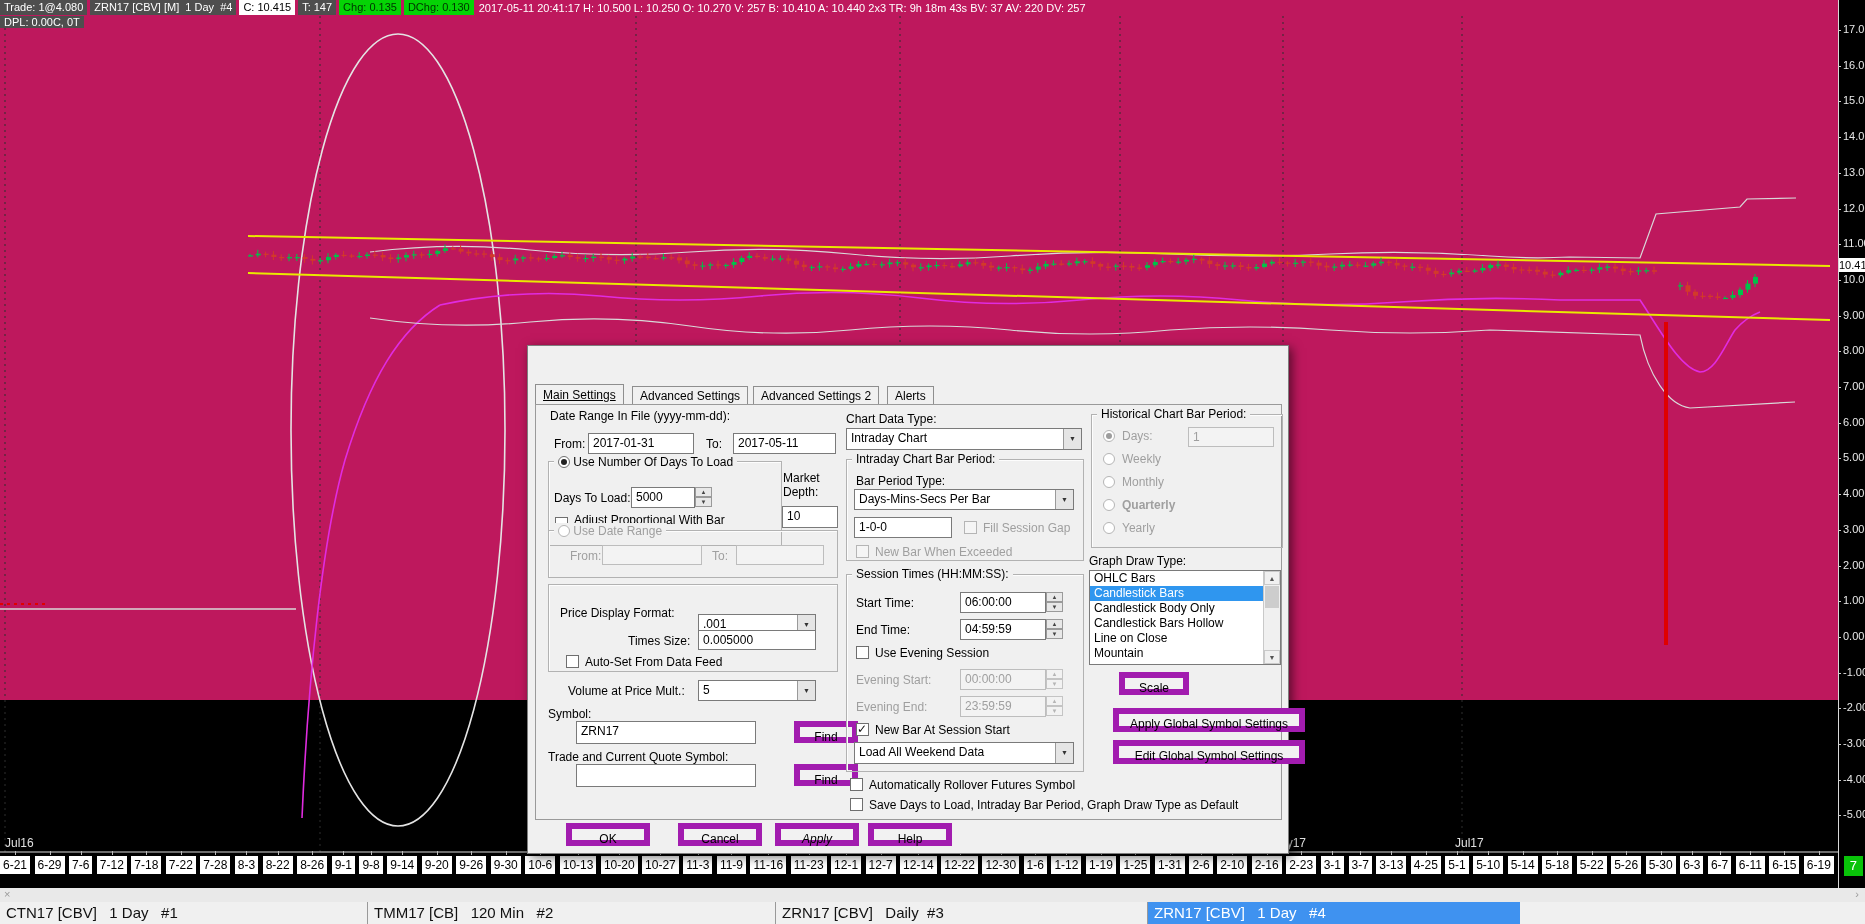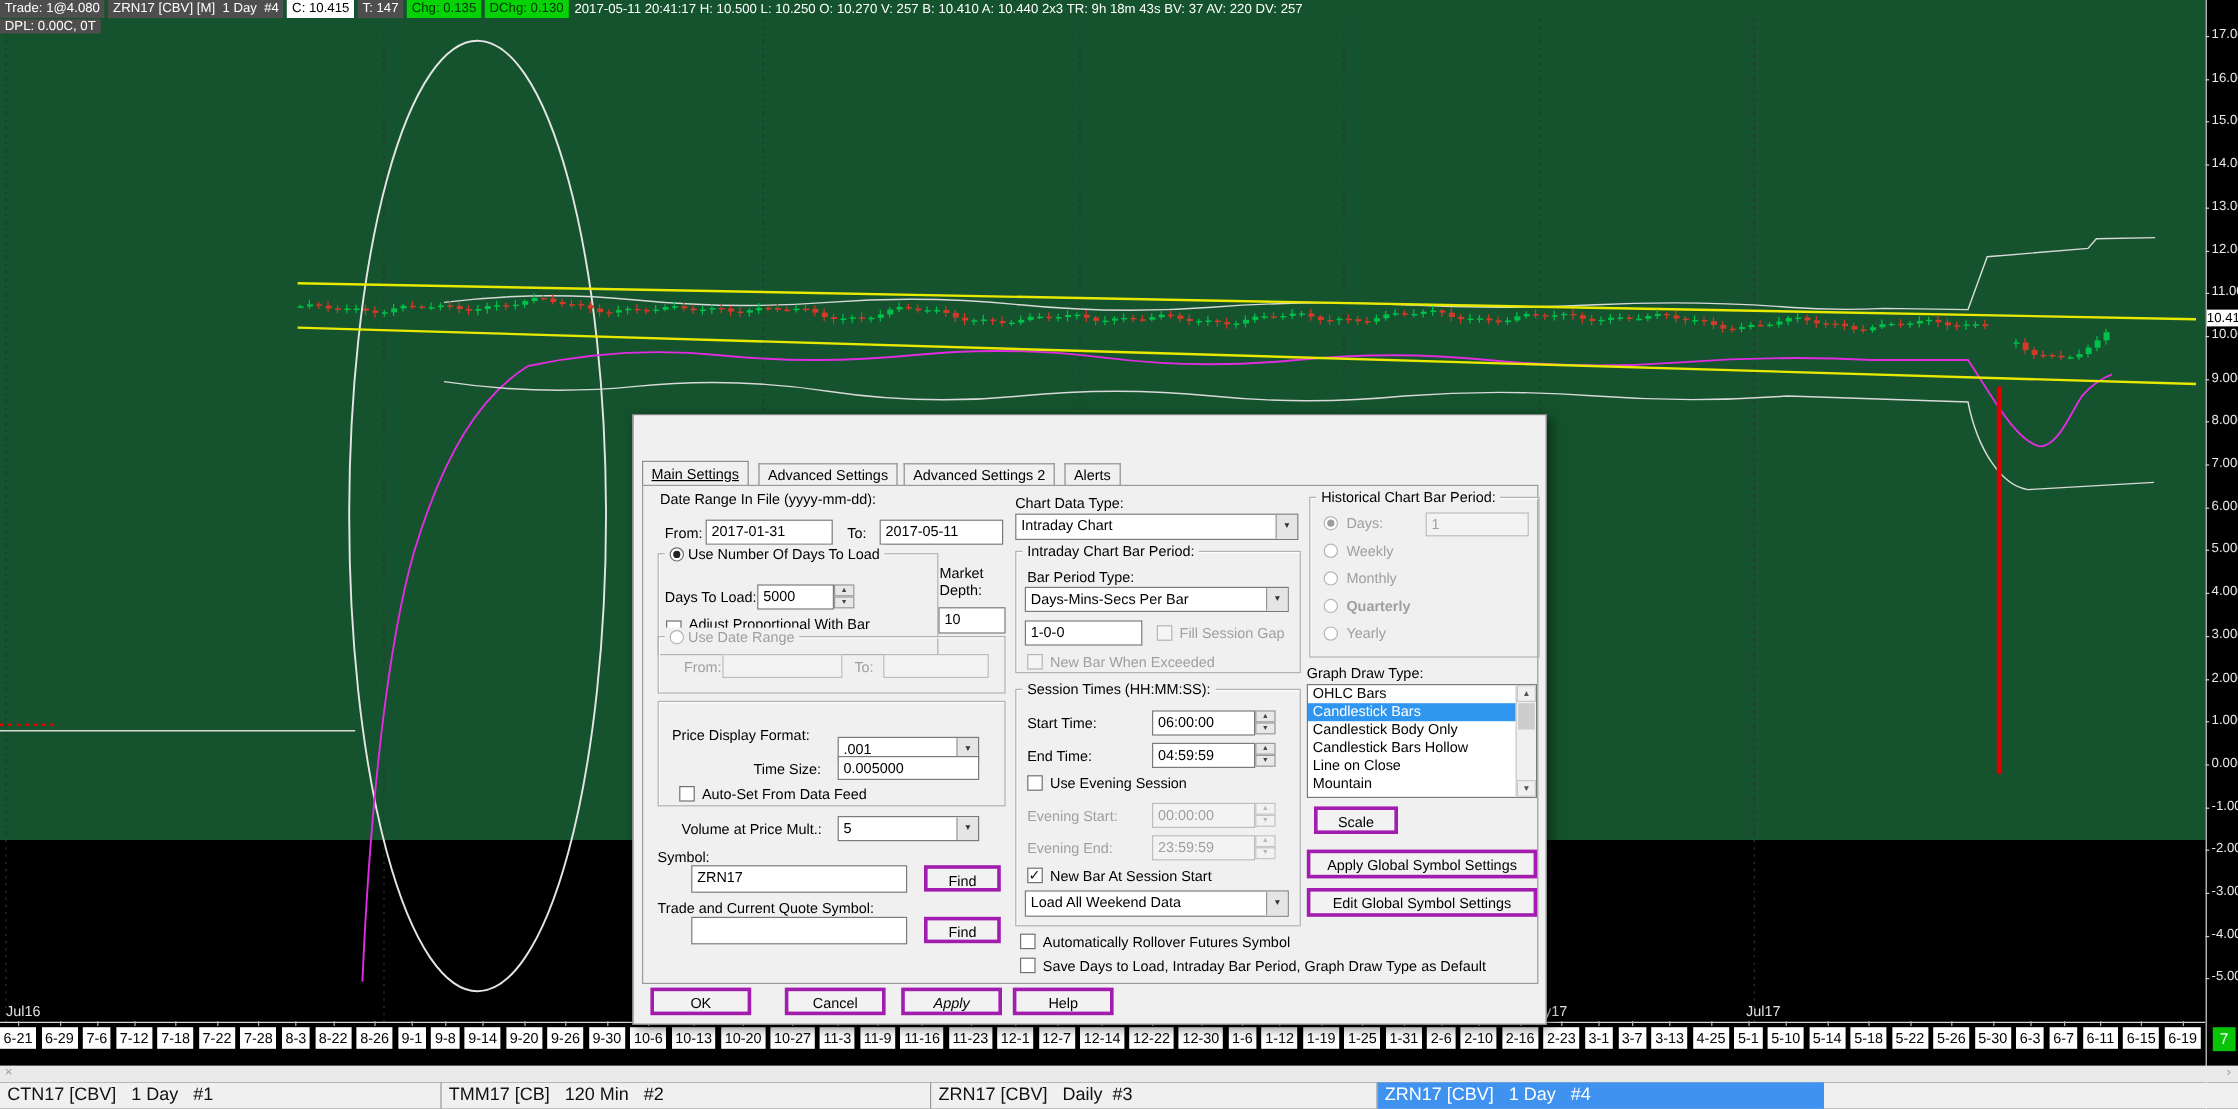--- a/index.html
+++ b/index.html
@@ -1,17 +1,17 @@
 <!DOCTYPE html>
 <html><head>
 <meta charset="utf-8">
 <style>
   html,body{margin:0;padding:0;background:#000;width:1865px;height:924px;overflow:hidden;
     font-family:"Liberation Sans","DejaVu Sans",sans-serif;}
-  #stage{position:absolute;inset:0;width:1865px;height:700px;background:#14532d;}
+  #stage{position:absolute;inset:0;width:1865px;height:700px;background:#be185d;}
 
   
   #statusbar{position:absolute;left:0;top:0;width:100%;height:15px;display:flex;gap:3px;
     align-items:center;font-size:11px;color:#fff;white-space:pre;z-index:20;}
   .chip{background:#4e4e4e;color:#fff;padding:0 4px;height:15px;line-height:15px;}
   .chip.white{background:#fff;color:#000;}
   .chip.green{background:#05d305;color:#003300;}
   #statusbar .plain{color:#fff;padding-left:2px;}
   #status2{position:absolute;left:0;top:15px;height:15px;z-index:20;font-size:11px;}
 
@@ -72,22 +72,22 @@
     text-align:center;color:#444;box-sizing:border-box;}
   .spin.dis div{color:#b5b5b5;border-color:#c4c4c4;background:#f2f2f2;}
   .cb{position:absolute;width:13px;height:13px;background:#fff;border:1px solid #6f6f6f;box-sizing:border-box;}
   .cb.checked::after{content:'✓';position:absolute;left:0px;top:-2px;font-size:12px;font-weight:bold;color:#111;}
   .cb.dis{border-color:#b5b5b5;background:#f5f5f5;}
   .rb{position:absolute;width:12px;height:12px;border:1px solid #6f6f6f;border-radius:50%;
     background:#fff;box-sizing:border-box;}
   .rb.sel::after{content:'';position:absolute;left:2px;top:2px;width:6px;height:6px;border-radius:50%;background:#222;}
   .rb.dis{border-color:#b5b5b5;}
   .rb.dis.sel::after{background:#9d9d9d;}
-  .btn{position:absolute;background:#f2f2f2;border:3px solid #a21caf;box-sizing:border-box;
-    text-align:center;font-size:12px;color:#000;}
+  .btn{position:absolute;background:#f2f2f2;border:6px solid #a21caf;box-sizing:border-box;
+    text-align:center;font-size:12px;color:#000;margin-left:24px;}
   .btn span{display:inline-block;margin-top:3px;}
   #gdlist{position:absolute;left:561px;top:224px;width:192px;height:95px;background:#fff;
     border:1px solid #7a7a7a;box-sizing:border-box;overflow:hidden;}
   .gdrow{height:15px;line-height:15px;padding-left:4px;white-space:nowrap;}
   .gdrow.sel{background:#2f96ef;color:#fff;}
   #gdscroll{position:absolute;right:0;top:0;bottom:0;width:16px;background:#f0f0f0;border-left:1px solid #c9c9c9;}
   #gdscroll .ar{height:14px;text-align:center;font-size:7px;line-height:13px;color:#555;background:#f0f0f0;border:1px solid #c9c9c9;box-sizing:border-box;}
   #gdscroll .thumb{height:22px;background:#cdcdcd;margin:1px;}
   .clip2{overflow:hidden;line-height:11px;}
 </style>
@@ -670,21 +670,21 @@
     <span class="inp dis" style="left:74px;top:199px;width:100px;height:20px;"></span>
     <span class="lbl dis" style="left:184px;top:203px;">To:</span>
     <span class="inp dis" style="left:208px;top:199px;width:88px;height:20px;"></span>
 
     <div class="grp" style="left:20px;top:238px;width:288px;height:86px;"></div>
     <span class="lbl" style="left:32px;top:260px;">Price Display Format:</span>
     <div class="combo" style="left:170px;top:256px;width:118px;height:21px;margin-top:12px;">
       <span class="cval">.001</span>
       <span class="carrow">▼</span>
     </div>
-    <span class="lbl" style="left:100px;top:288px;">Time Size:</span>
+    <span class="lbl" style="left:100px;top:288px;">Times Size:</span>
     <span class="inp" style="left:170px;top:284px;width:118px;height:20px;">0.005000</span>
     <span class="cb" style="left:38px;top:309px;"></span>
     <span class="lbl" style="left:57px;top:309px;">Auto-Set From Data Feed</span>
 
     <span class="lbl" style="left:40px;top:338px;">Volume at Price Mult.:</span>
     <div class="combo" style="left:170px;top:334px;width:118px;height:21px;">
       <span class="cval">5</span>
       <span class="carrow">▼</span>
     </div>
 

